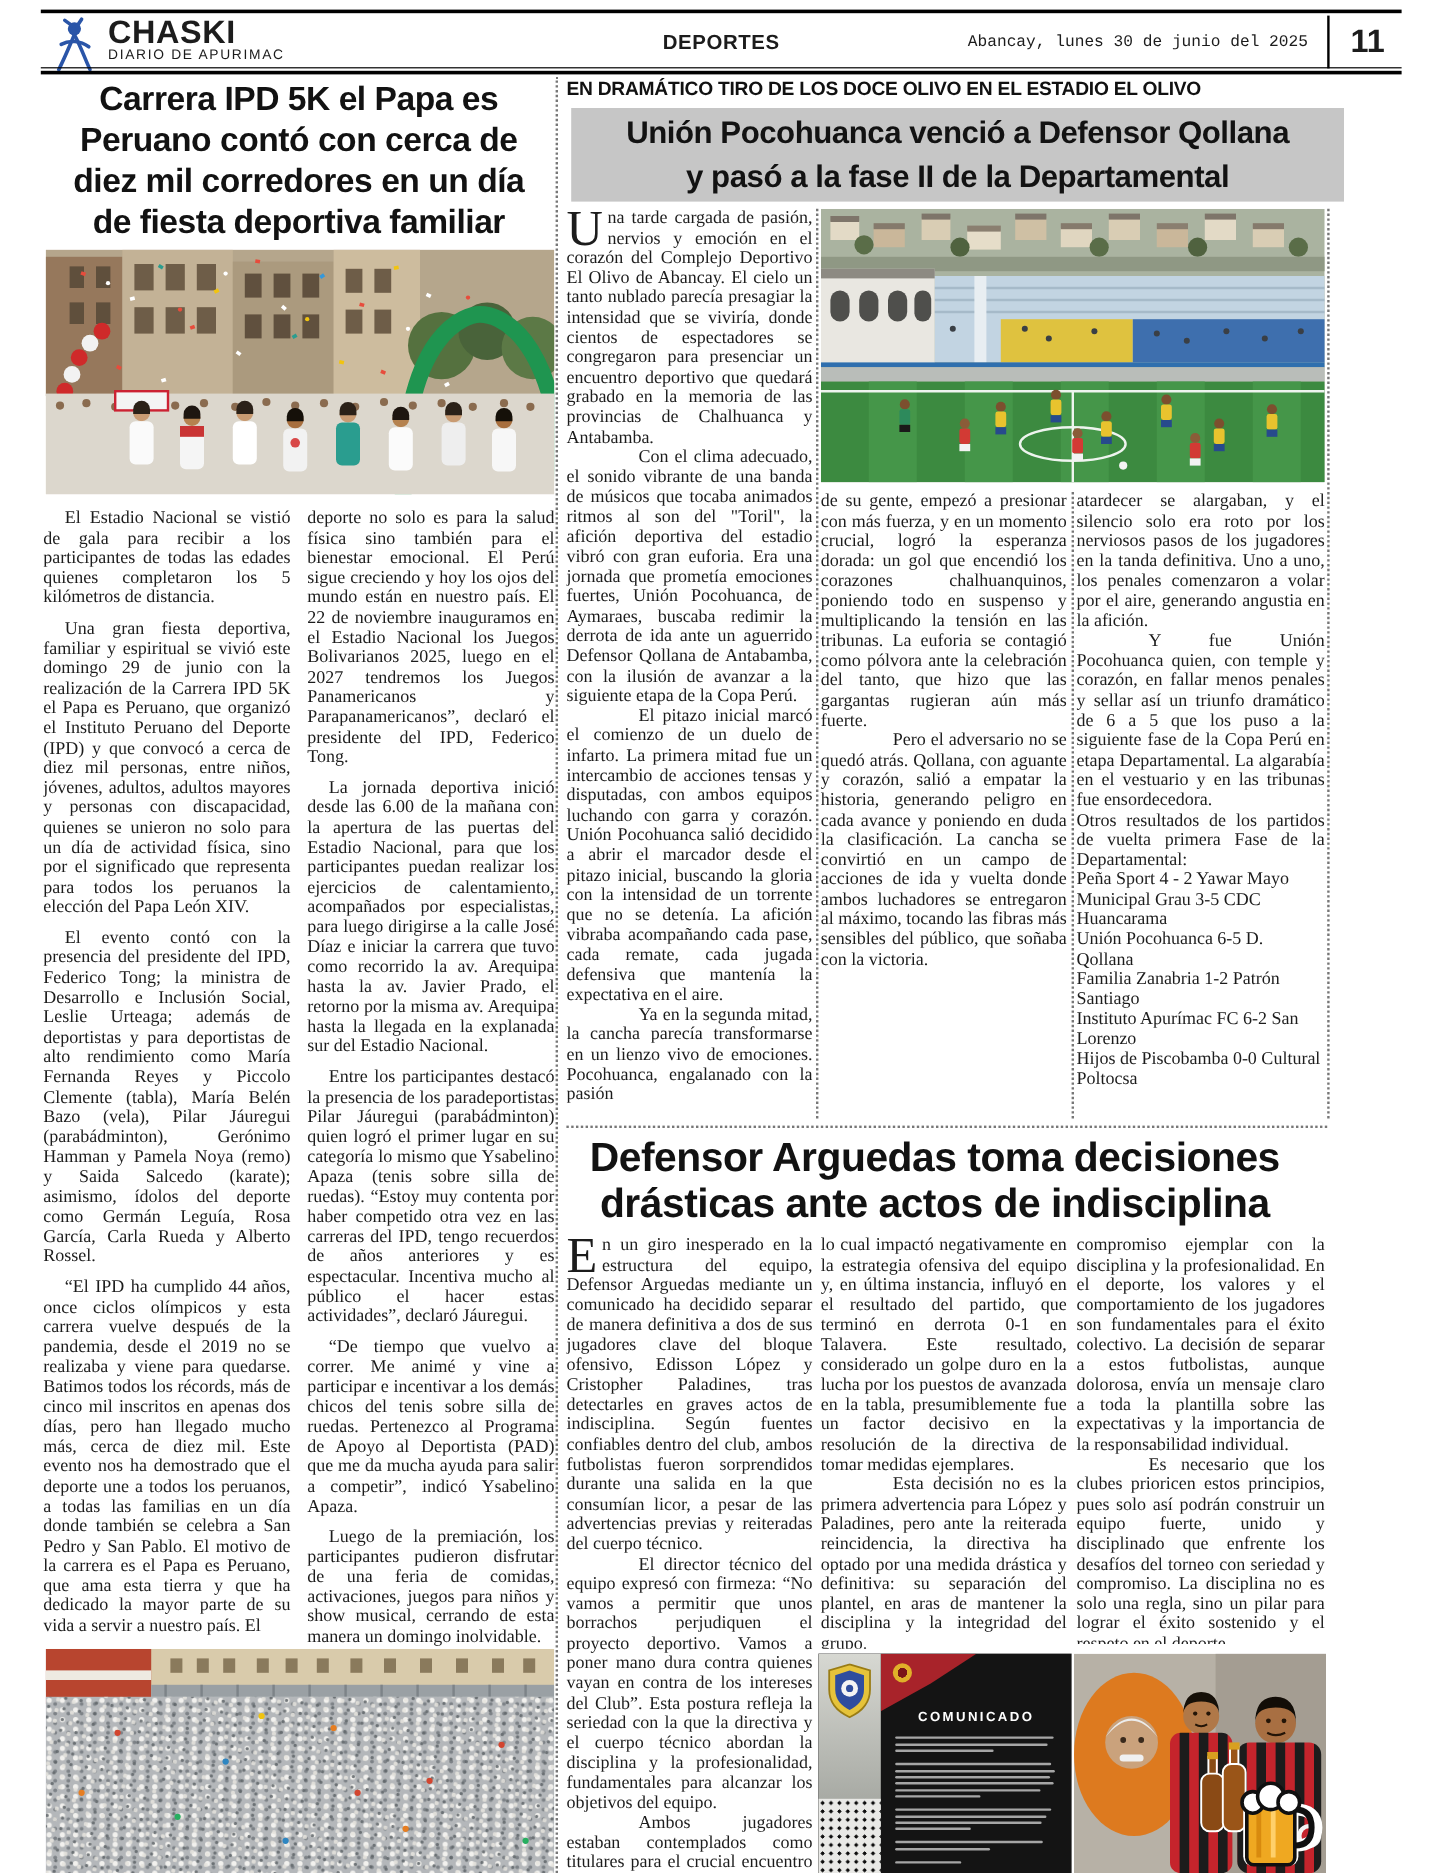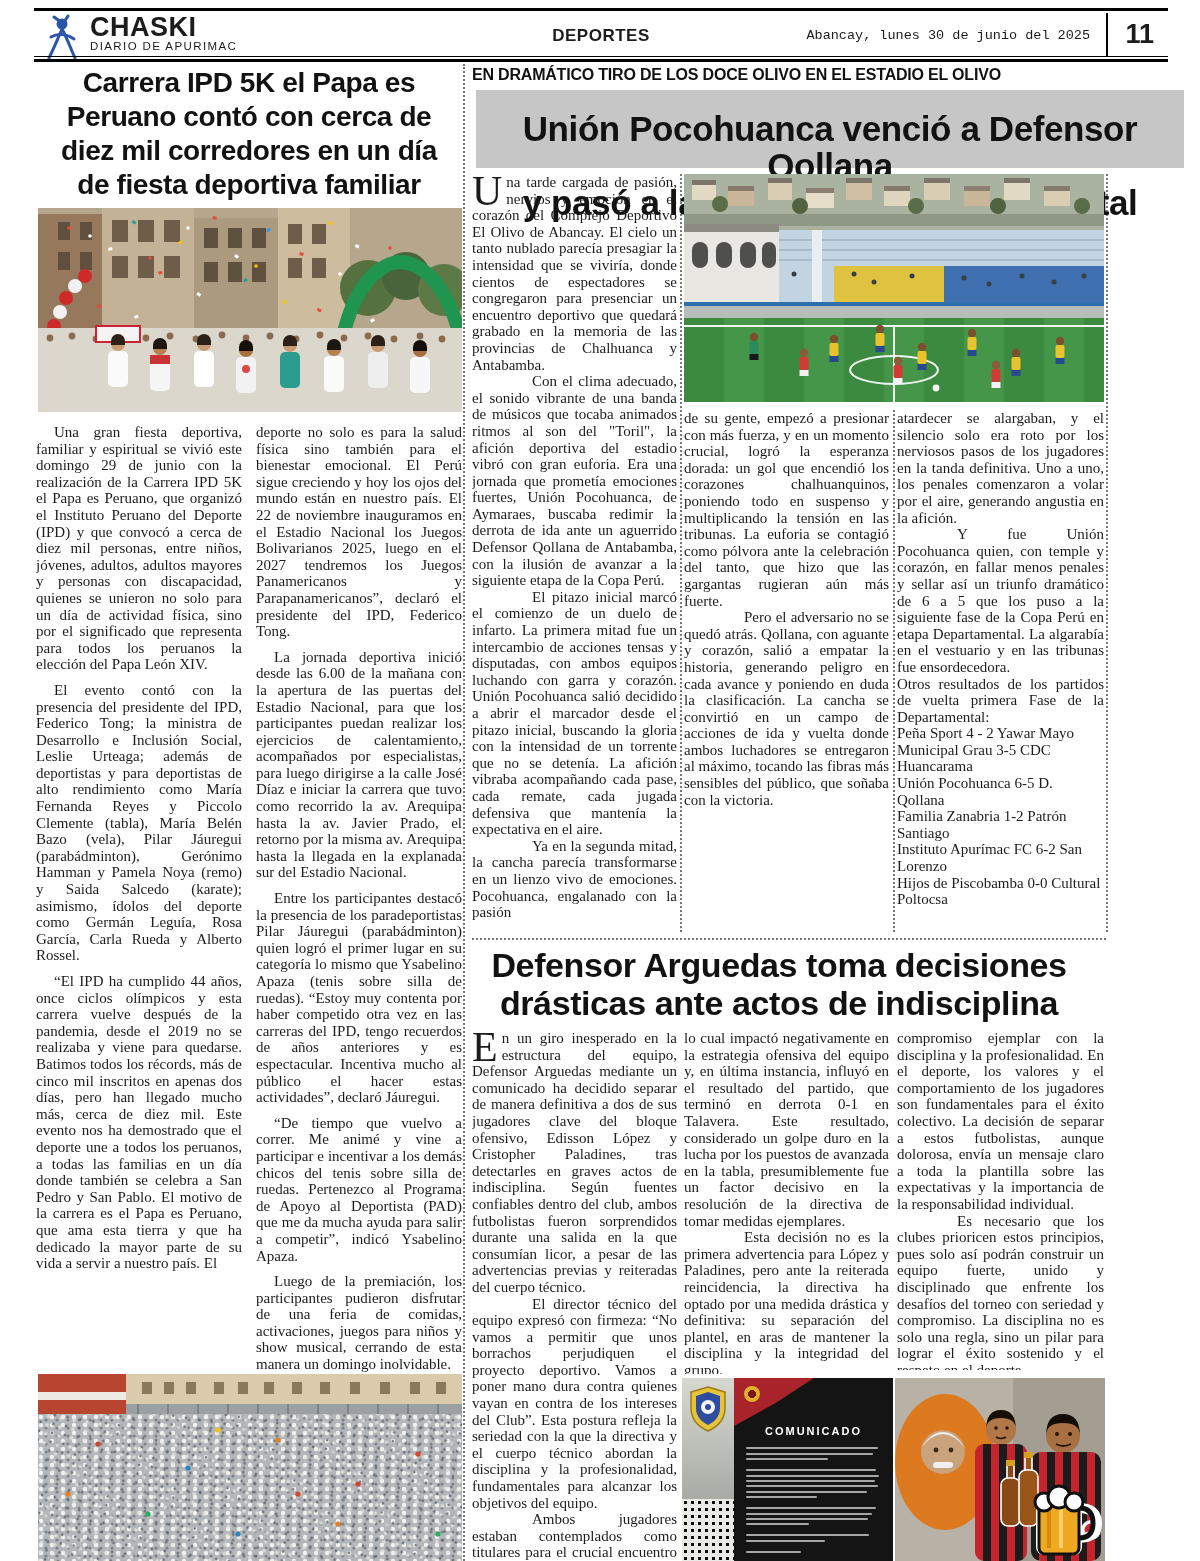--- a/index.html
+++ b/index.html
@@ -20,22 +20,22 @@
   .pgnum{position:absolute;right:14px;top:8px;font-family:"Liberation Sans",sans-serif;font-weight:bold;font-size:27px}
   
   .vdot{position:absolute;border-left:2px dotted #777}
   .hdot{position:absolute;border-top:2px dotted #777}
   
   .hl{font-family:"Liberation Sans",sans-serif;font-weight:bold;color:#121212;letter-spacing:-.4px}
   .hl p{margin:0;text-align:center;text-indent:0}
   .hl-a1{position:absolute;left:36px;top:66px;width:426px;font-size:28px;line-height:34px}
   .kicker{position:absolute;left:472px;top:66px;width:632px;font-family:"Liberation Sans",sans-serif;
           font-weight:bold;font-size:16px;letter-spacing:-.2px;color:#111}
-  .hl-a2{position:absolute;left:476px;top:90px;width:708px;height:78px;background:#c6c6c6;
-         font-size:35px;line-height:37px;padding-top:20px}
+  .hl-a2{position:absolute;left:476px;top:90px;width:644px;height:78px;background:#c6c6c6;
+         font-size:26px;line-height:37px;padding-top:2px}
   .hl-a3{position:absolute;left:463px;top:946px;width:632px;font-size:34px;line-height:38px}
   
   .bodycol{position:absolute;overflow:hidden;font-size:15px;line-height:16.6px;text-align:justify}
   .bodycol p{text-align:justify;text-indent:60px;margin:0}
   .a1cols{position:absolute;left:36px;top:424px;width:426px;height:948px;display:flex;gap:14px;overflow:hidden}
   .a1cols .c{width:206px;font-size:15px;line-height:16.6px}
   .a1cols p{text-indent:18px;margin:0 0 9px 0;text-align:justify}
   .a1cols p.cont{text-indent:0}
   .bodycol p.cont,.a1cols p.drop,.bodycol p.drop{text-indent:0}
   .bodycol p.res{text-indent:0;text-align:left}
@@ -231,20 +231,21 @@
           <circle cx="150" cy="20" r="1.8" fill="#fff"></circle>
         <circle cx="218" cy="58" r="1.8" fill="#f1c40f"></circle>
           <circle cx="302" cy="66" r="1.8" fill="#fff"></circle>
           <circle cx="352" cy="40" r="1.8" fill="#e74c3c"></circle>
       </g>
     </svg>
   </div>
 
   <div class="a1cols">
     <div class="c">
+        <p class="ind">El Estadio Nacional se vistió de gala para recibir a los participantes de todas las edades quienes completaron los 5 kilómetros de distancia.</p>
         <p class="ind">Una gran fiesta deportiva, familiar y espiritual se vivió este domingo 29 de junio con la realización de la Carrera IPD 5K el Papa es Peruano, que organizó el Instituto Peruano del Deporte (IPD) y que convocó a cerca de diez mil personas, entre niños, jóvenes, adultos, adultos mayores y personas con discapacidad, quienes se unieron no solo para un día de actividad física, sino por el significado que representa para todos los peruanos la elección del Papa León XIV.</p>
         <p class="ind">El evento contó con la presencia del presidente del IPD, Federico Tong; la ministra de Desarrollo e Inclusión Social, Leslie Urteaga; además de deportistas y para deportistas de alto rendimiento como María Fernanda Reyes y Piccolo Clemente (tabla), María Belén Bazo (vela), Pilar Jáuregui (parabádminton), Gerónimo Hamman y Pamela Noya (remo) y Saida Salcedo (karate); asimismo, ídolos del deporte como Germán Leguía, Rosa García, Carla Rueda y Alberto Rossel.</p>
         <p class="ind">“El IPD ha cumplido 44 años, once ciclos olímpicos y esta carrera vuelve después de la pandemia, desde el 2019 no se realizaba y viene para quedarse. Batimos todos los récords, más de cinco mil inscritos en apenas dos días, pero han llegado mucho más, cerca de diez mil. Este evento nos ha demostrado que el deporte une a todos los peruanos, a todas las familias en un día donde también se celebra a San Pedro y San Pablo. El motivo de la carrera es el Papa es Peruano, que ama esta tierra y que ha dedicado la mayor parte de su vida a servir a nuestro país. El</p>
       </div>
     <div class="c">
         <p class="cont">deporte no solo es para la salud física sino también para el bienestar emocional. El Perú sigue creciendo y hoy los ojos del mundo están en nuestro país. El 22 de noviembre inauguramos en el Estadio Nacional los Juegos Bolivarianos 2025, luego en el 2027 tendremos los Juegos Panamericanos y Parapanamericanos”, declaró el presidente del IPD, Federico Tong.</p>
         <p class="ind">La jornada deportiva inició desde las 6.00 de la mañana con la apertura de las puertas del Estadio Nacional, para que los participantes puedan realizar los ejercicios de calentamiento, acompañados por especialistas, para luego dirigirse a la calle José Díaz e iniciar la carrera que tuvo como recorrido la av. Arequipa hasta la av. Javier Prado, el retorno por la misma av. Arequipa hasta la llegada en la explanada sur del Estadio Nacional.</p>
         <p class="ind">Entre los participantes destacó la presencia de los paradeportistas Pilar Jáuregui (parabádminton) quien logró el primer lugar en su categoría lo mismo que Ysabelino Apaza (tenis sobre silla de ruedas). “Estoy muy contenta por haber competido otra vez en las carreras del IPD, tengo recuerdos de años anteriores y es espectacular. Incentiva mucho al público el hacer estas actividades”, declaró Jáuregui.</p>
         <p class="ind">“De tiempo que vuelvo a correr. Me animé y vine a participar e incentivar a los demás chicos del tenis sobre silla de ruedas. Pertenezco al Programa de Apoyo al Deportista (PAD) que me da mucha ayuda para salir a competir”, indicó Ysabelino Apaza.</p>
         <p class="ind">Luego de la premiación, los participantes pudieron disfrutar de una feria de comidas, activaciones, juegos para niños y show musical, cerrando de esta manera un domingo inolvidable.</p>

